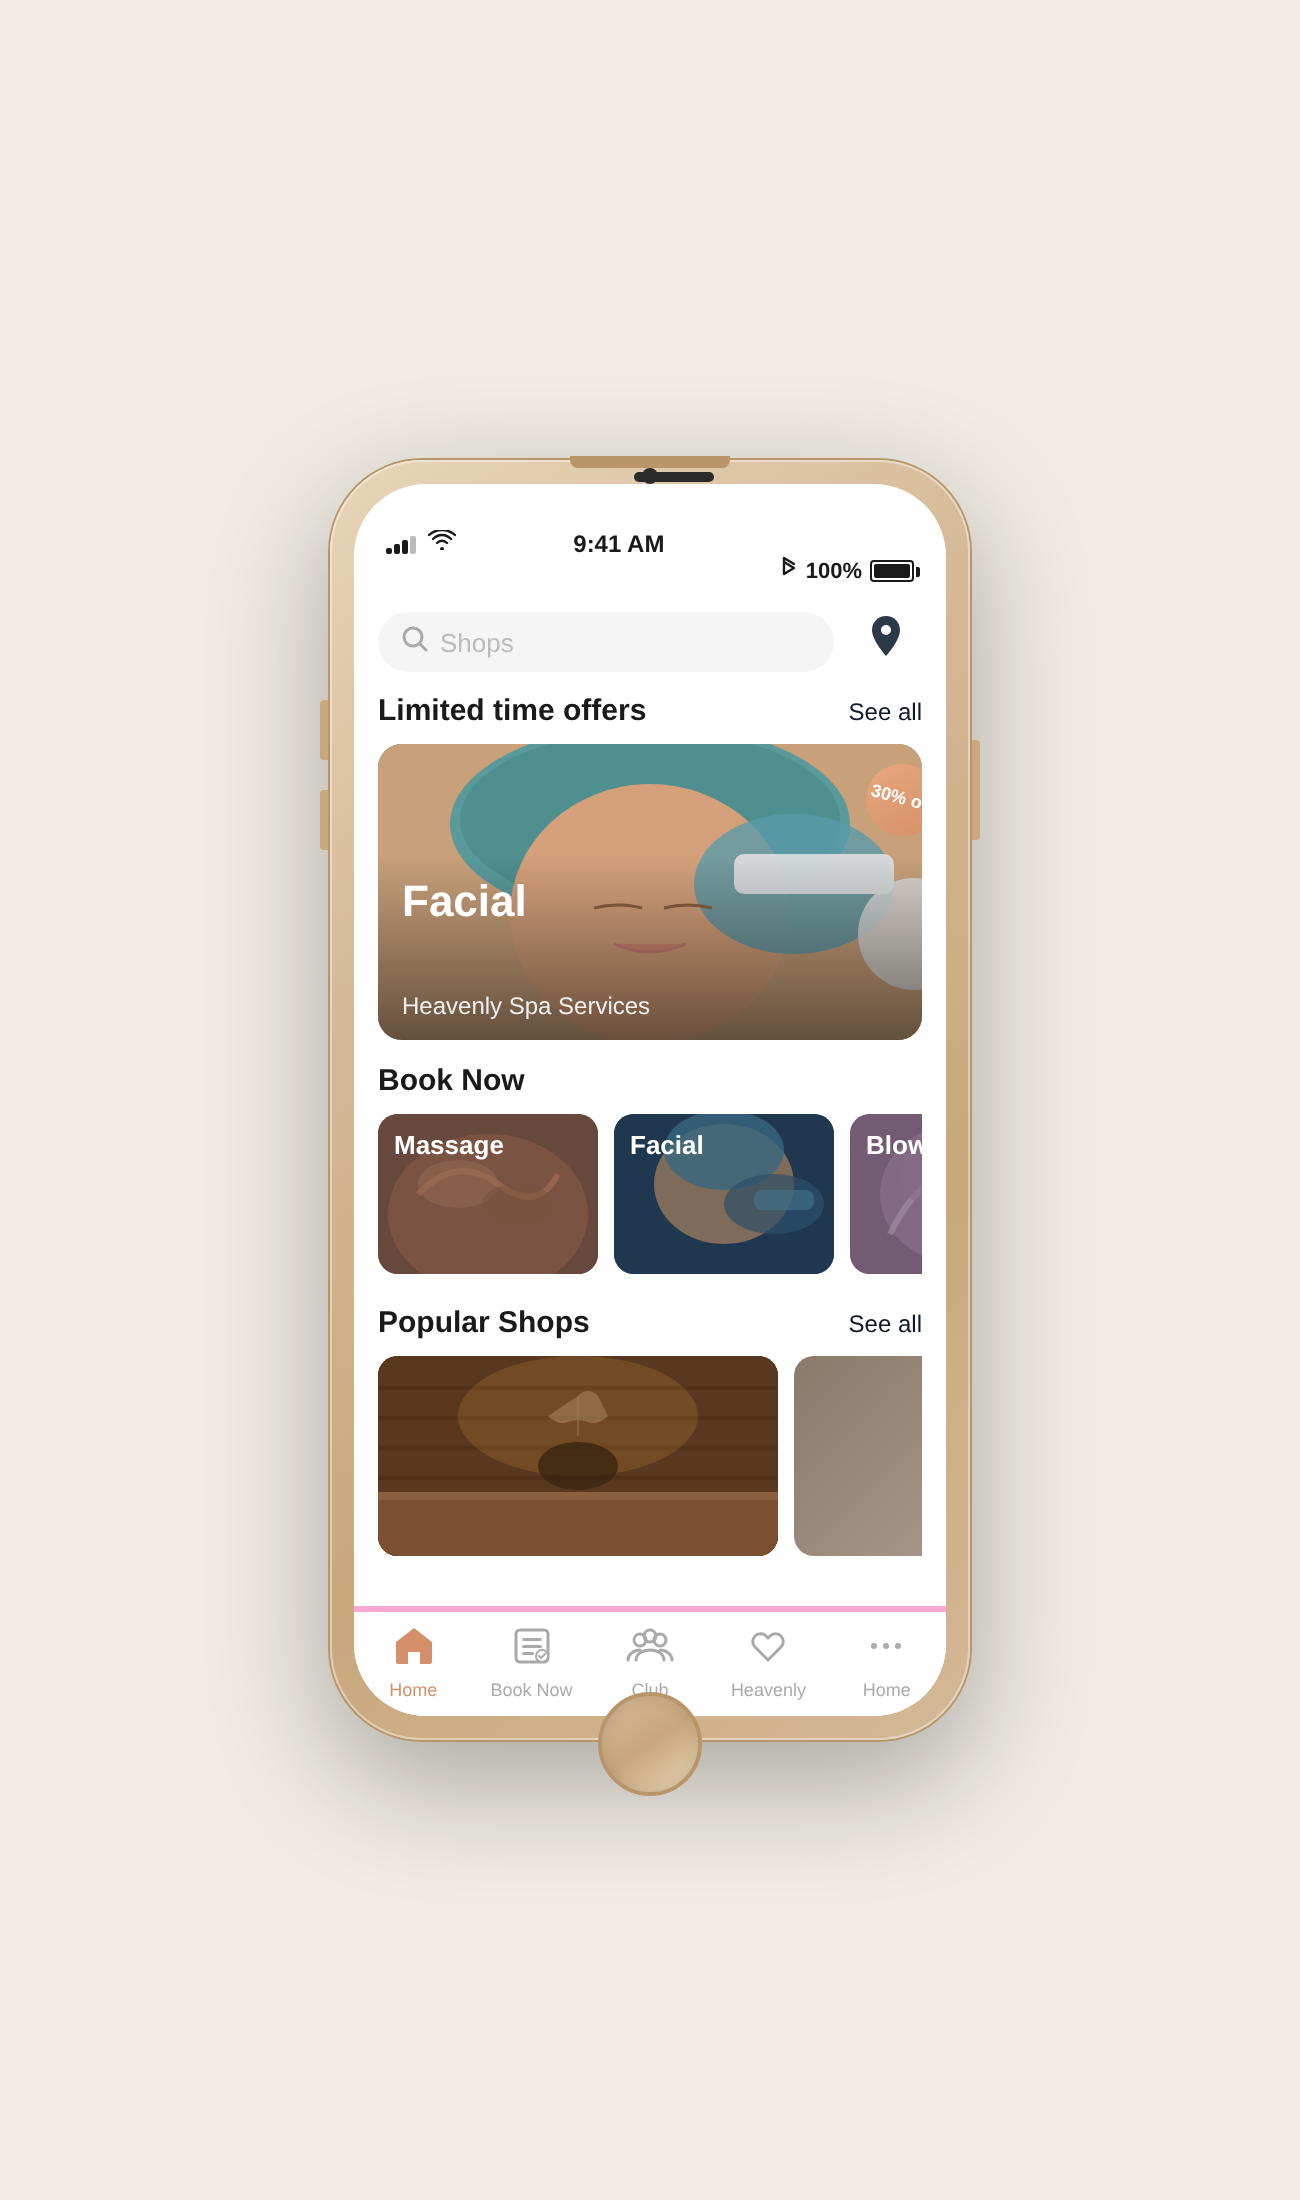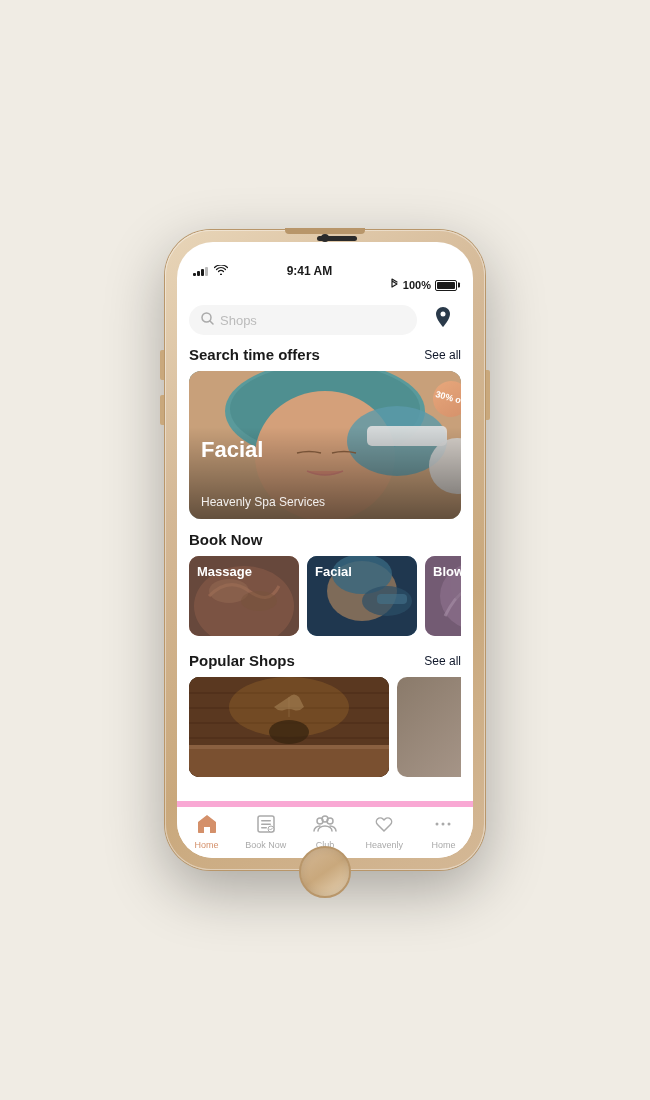--- a/index.html
+++ b/index.html
@@ -421,21 +421,21 @@
       min-width: 200px;
       height: 100px;
       border-radius: 10px;
       overflow: hidden;
       flex-shrink: 0;
     }
 
     
     .bottom-nav {
       display: flex;
-      border-top: 6px solid #f9a8d4;
+      border-top: 3px solid #f9a8d4;
       padding: 6px 0 8px;
       flex-shrink: 0;
       background: #fff;
     }
 
     .nav-item {
       flex: 1;
       display: flex;
       flex-direction: column;
       align-items: center;
@@ -523,21 +523,21 @@
             <path d="M11 0C7.1 0 4 3.1 4 7c0 5.3 7 13 7 13s7-7.7 7-13c0-3.9-3.1-7-7-7z" fill="#2a3a4a"></path>
             <circle cx="11" cy="7" r="2.5" fill="white"></circle>
           </svg>
         </div>
       </div>
 
       <div class="scroll-content">
 
         <div class="section">
           <div class="section-header">
-            <span class="section-title">Search time offers</span>
+            <span class="section-title">Limited time offers</span>
             <span class="see-all-btn">See all</span>
           </div>
           <div class="offer-card">
             <div class="offer-card-image">
               <div class="facial-bg">
                 
                 <svg width="100%" height="100%" viewBox="0 0 296 148" preserveAspectRatio="xMidYMid slice">
 
                   <rect width="296" height="148" fill="#c8a07a"></rect>
 

